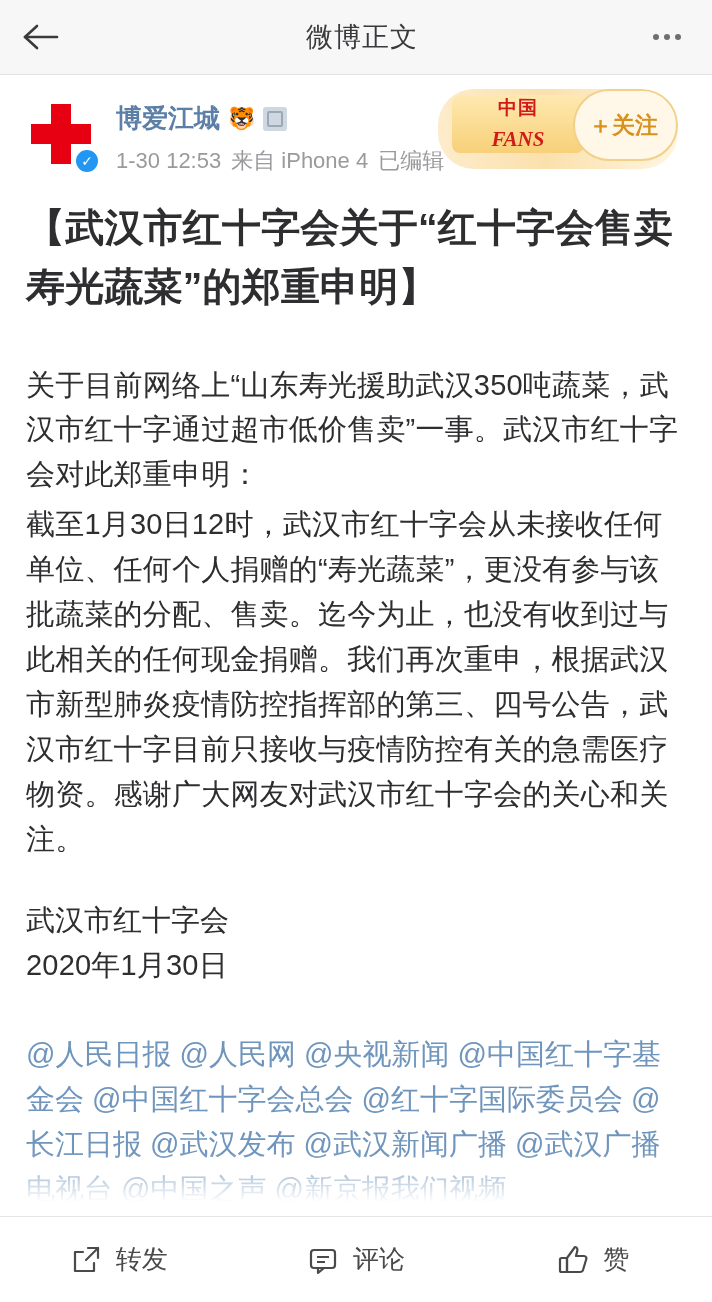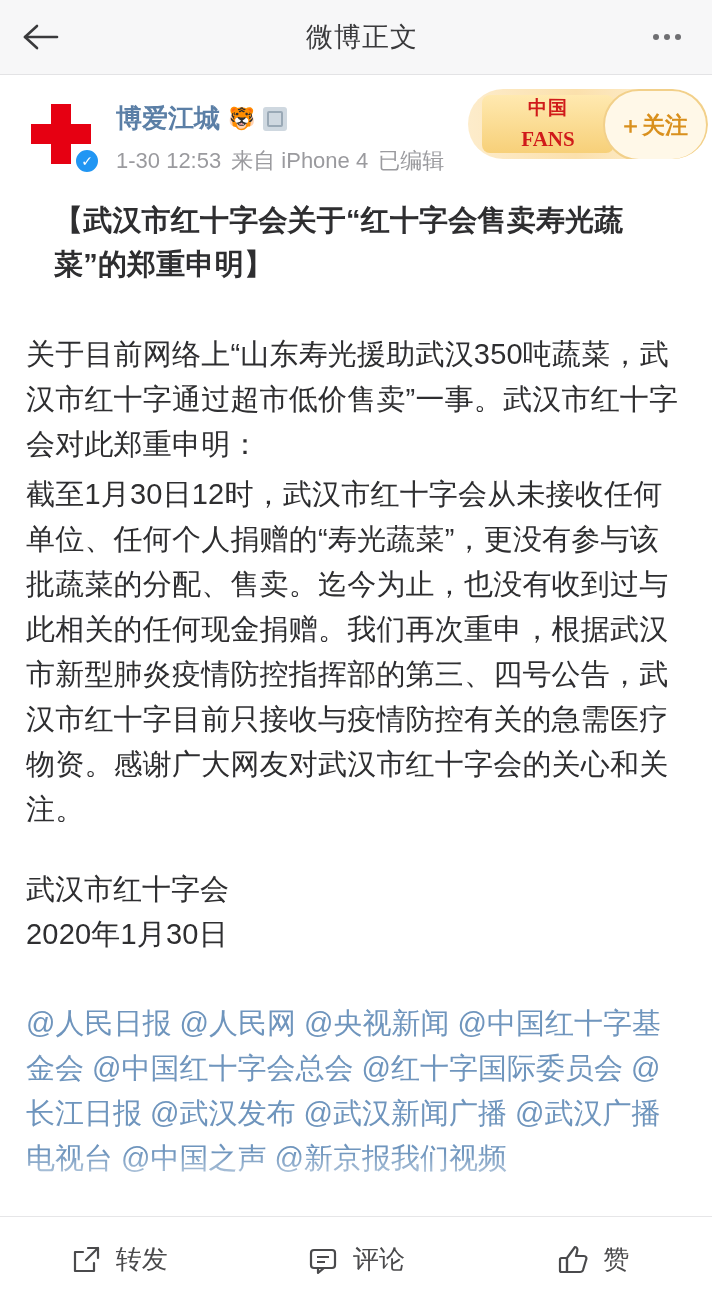--- a/index.html
+++ b/index.html
@@ -163,24 +163,24 @@
     display: flex;
     align-items: center;
     flex-wrap: wrap;
     gap: 10px;
   }
   .meta-line .src { color: #9a9a9e; }
 
   
   .banner {
     position: absolute;
-    right: 4px;
+    right: 34px;
     top: 14px;
     width: 240px;
-    height: 70px;
+    height: 80px;
     border-radius: 36px;
     background: linear-gradient(90deg,#fdeccb 0%, #fbe0ac 45%, #fff6e2 100%);
     overflow: hidden;
   }
   .banner-logo {
     position: absolute;
     left: 14px;
     top: 6px;
     width: 132px;
     height: 58px;
@@ -190,20 +190,21 @@
     flex-direction: column;
     align-items: center;
     justify-content: center;
     color: #d01a1a;
     font-weight: 700;
     line-height: 1;
   }
   .banner-logo .cn { font-size: 19px; letter-spacing: 1px; }
   .banner-logo .fans {
     font-size: 21px;
+    font-style: italic;
     font-family: "Liberation Serif", serif;
     margin-top: 12px;
   }
   .follow-btn {
     position: absolute;
     right: 0;
     top: 0;
     height: 72px;
     padding: 0 18px 0 14px;
     border-radius: 36px;
@@ -218,25 +219,24 @@
     white-space: nowrap;
     cursor: pointer;
   }
 
   
   .post {
     padding: 14px 26px 0 26px;
     color: #2e2e30;
   }
   .post-title {
-    font-size: 29px;
+    font-size: 39px;
     line-height: 1.52;
     font-weight: 700;
     letter-spacing: 0.2px;
-    margin-left: 28px;
   }
   .post-gap { height: 46px; }
   .post-para {
     font-size: 29px;
     line-height: 1.55;
     letter-spacing: 0.2px;
   }
   .post-para.tight { margin-top: 5px; }
   .sig {
     margin-top: 36px;

